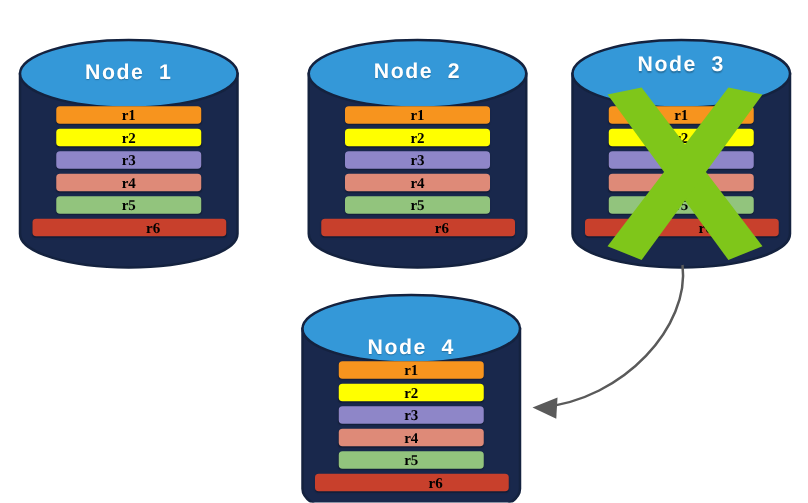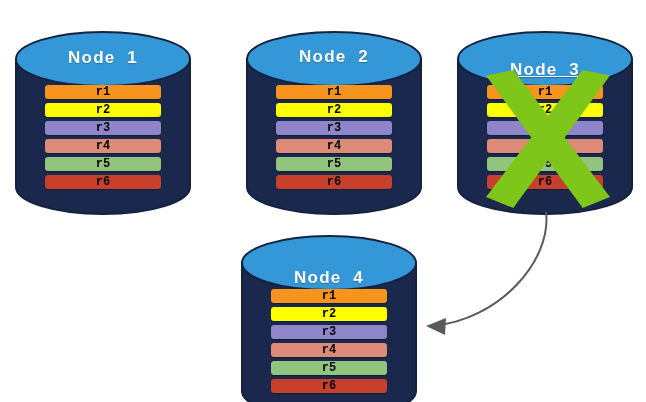--- a/index.html
+++ b/index.html
@@ -56,24 +56,24 @@
   .row-bar {
     position: relative;
     height: 14px;
     margin: 0 auto 4px auto;
     border-radius: 3px;
     color: #000000;
     font-weight: bold;
     font-size: 12px;
     line-height: 14px;
     text-align: center;
-    font-family: Liberation Mono, monospace;
+    font-family: Liberation Serif, serif;
     box-shadow: 0 1px 1px rgba(0,0,0,0.28);
   }
-  .row-bar:last-child { margin-bottom: 0; }
+  .row-bar:last-child { margin-bottom: 0; padding-left: 39px; }
 
   
   .cross-svg {
     position: absolute;
     overflow: visible;
     pointer-events: none;
   }
 
   
   #arrow-svg {
@@ -119,21 +119,21 @@
         <div class="row-bar" style="background: rgb(222, 138, 120); width: 116px;">r4</div>
         <div class="row-bar" style="background: rgb(146, 196, 125); width: 116px;">r5</div>
         <div class="row-bar" style="background: rgb(200, 64, 44); width: 116px;">r6</div>
       </div>
     </div>
     <div class="node" style="left: 456px; top: 8px; width: 178px; height: 182px;">
       <svg class="cyl-svg" width="178" height="182" viewBox="0 0 178 182">
         <path d="M 2,27 L 2,155 A 87,27 0 0 0 176,155 L 176,27 Z" fill="#19284C" stroke="#14223F" stroke-width="2"></path>
         <ellipse cx="89" cy="27" rx="87" ry="27" fill="#3498D8" stroke="#14223F" stroke-width="2"></ellipse>
       </svg>
-      <div class="node-title" style="top: 28px; text-decoration: underline;">Node  3</div>
+      <div class="node-title" style="top: 10px;">Node  3</div>
       <div class="rows" style="top: 53px;">
         <div class="row-bar" style="background: rgb(247, 148, 30); width: 116px;">r1</div>
         <div class="row-bar" style="background: rgb(255, 255, 0); width: 116px;">r2</div>
         <div class="row-bar" style="background: rgb(142, 134, 200); width: 116px;">r3</div>
         <div class="row-bar" style="background: rgb(222, 138, 120); width: 116px;">r4</div>
         <div class="row-bar" style="background: rgb(146, 196, 125); width: 116px;">r5</div>
         <div class="row-bar" style="background: rgb(200, 64, 44); width: 116px;">r6</div>
       </div>
     </div>
     <div class="node" style="left: 240px; top: 212px; width: 178px; height: 182px;">

